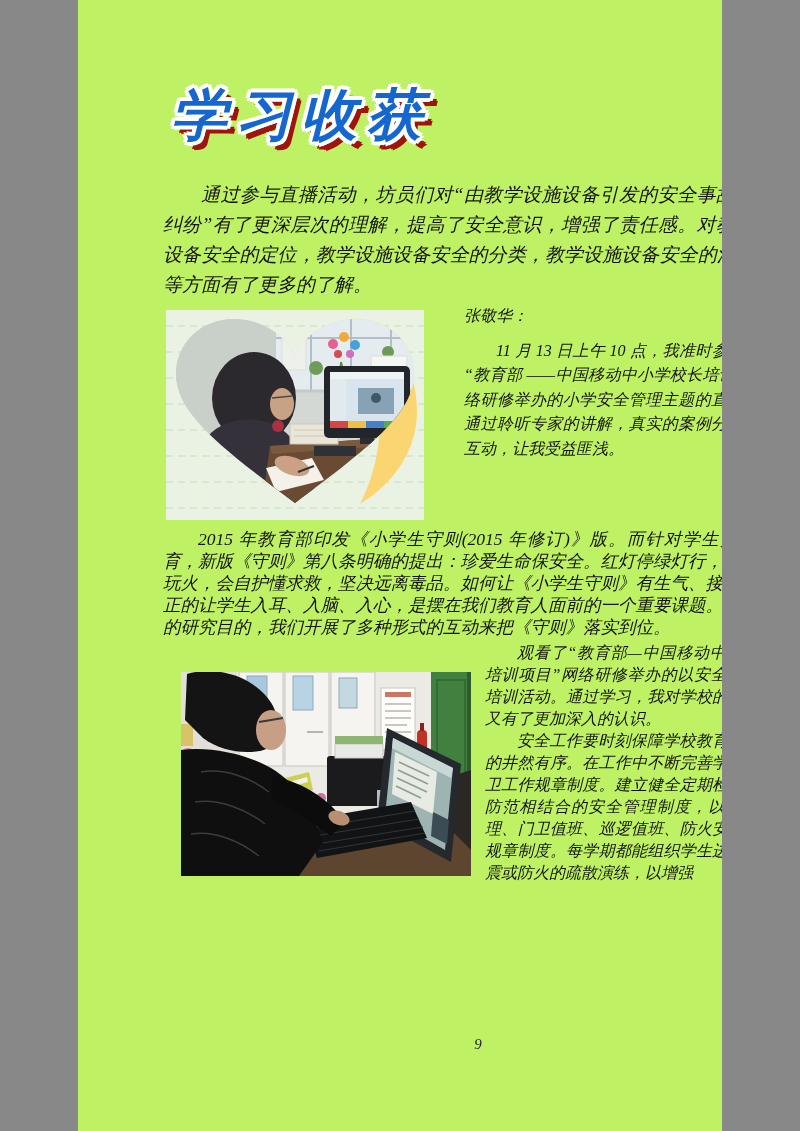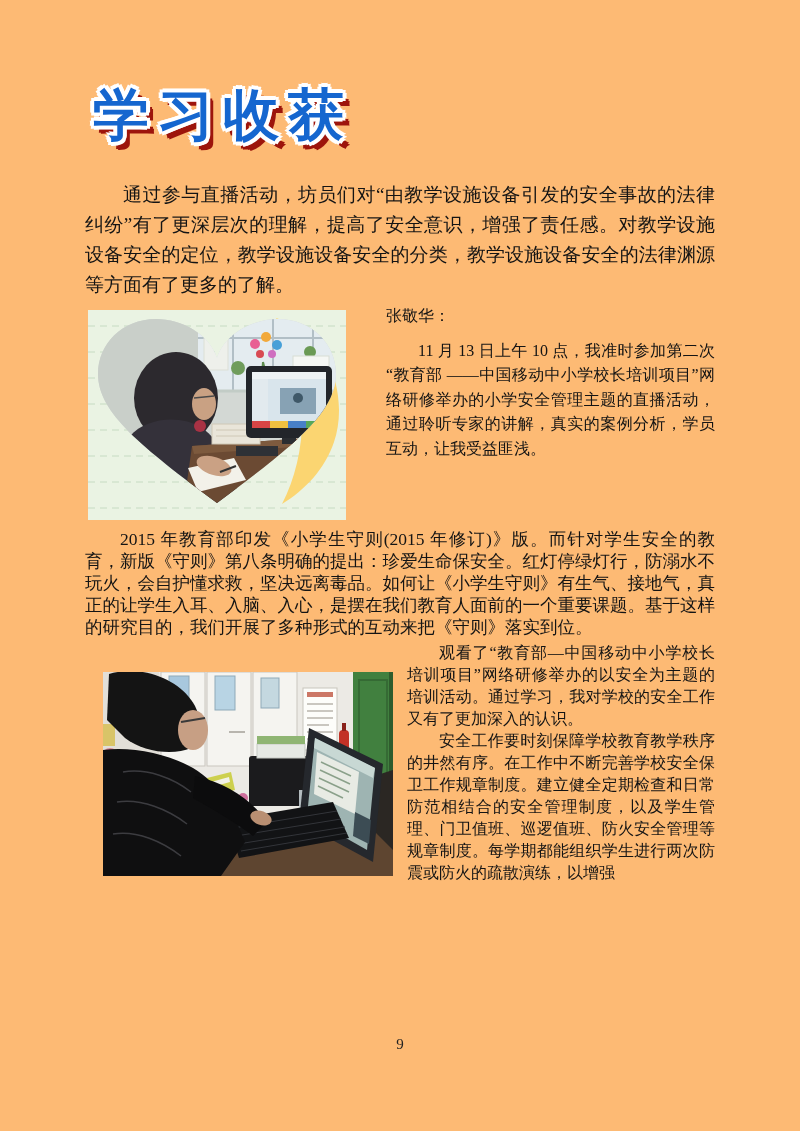--- a/index.html
+++ b/index.html
@@ -1,19 +1,19 @@
 <!DOCTYPE html>
 <html lang="zh"><head>
 <meta charset="utf-8">
 <style>
   html,body{margin:0;padding:0;background:#888;}
   .page{
-    width:800px;height:1131px;position:relative;margin:0 auto;
-    background:#fdba74;overflow:hidden;
-    font-family:"Liberation Serif","DejaVu Serif",serif;color:#141414;
+    width:644px;height:1131px;position:relative;margin:0 auto;
+    background:#bef264;overflow:hidden;
+    font-family:"Liberation Serif","DejaVu Serif",serif;color:#141414;font-style:italic;
   }
   .content{position:absolute;left:85px;top:0;width:630px;}
   
   h1.doc-title{
     margin:80px 0 0 8px;
     font-family:"DejaVu Sans","Liberation Sans",sans-serif;
     font-weight:bold;font-size:56px;line-height:70px;letter-spacing:9px;
     color:#1566cf;
     text-shadow:
       -3px -3px 0 #fff, 3px -3px 0 #fff, -3px 3px 0 #fff, 3px 3px 0 #fff,

